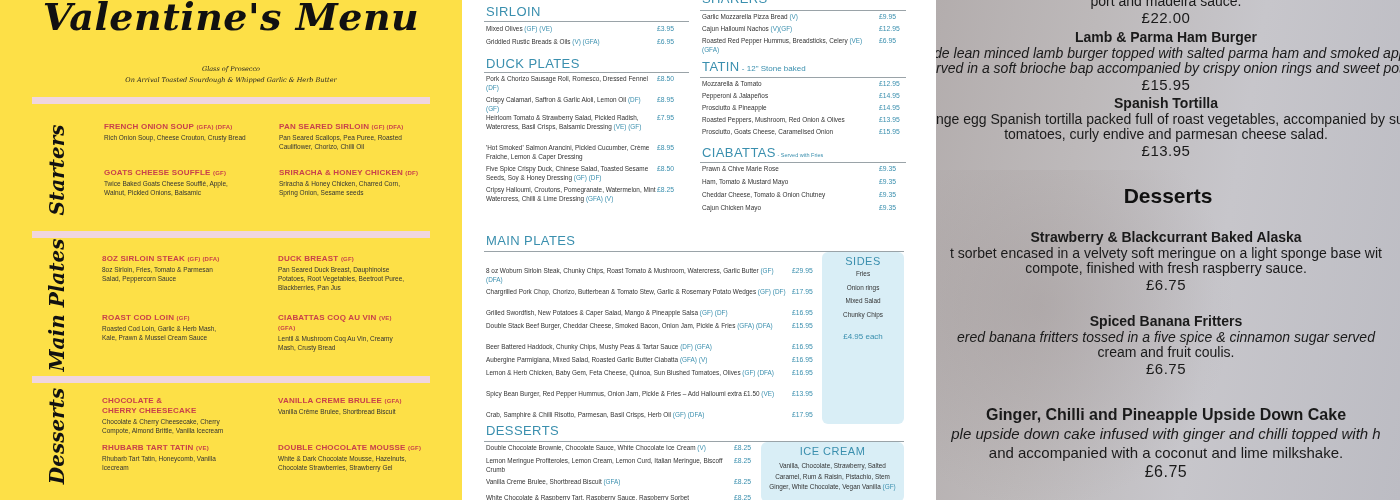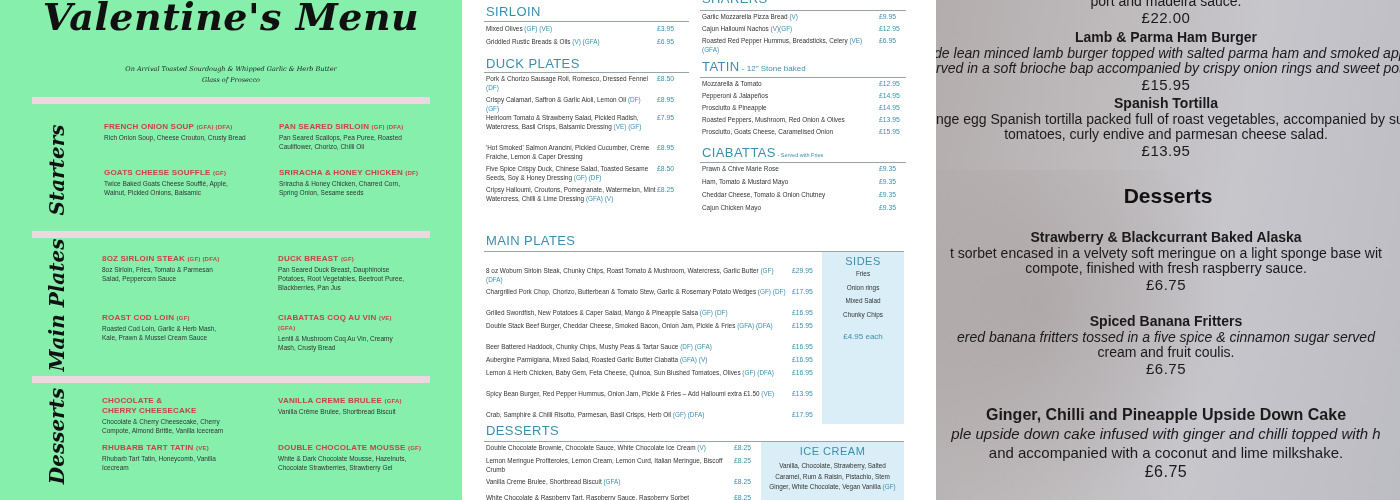--- a/index.html
+++ b/index.html
@@ -1,20 +1,20 @@
 <!DOCTYPE html>
 <html><head>
 <meta charset="utf-8">
 <style>
   * { box-sizing: border-box; margin: 0; padding: 0; }
   html, body { width: 1400px; height: 500px; overflow: hidden; background: #ffffff; }
   body { position: relative; font-family: "Liberation Sans", sans-serif; }
 
   
-  .p1 { position: absolute; left: 0; top: 0; width: 462px; height: 500px; background: #86efac; }
+  .p1 { position: absolute; left: 0; top: 0; width: 462px; height: 500px; background: #fde047; }
   .p1 .title {
     position: absolute; left: 0; width: 462px; top: -6px; text-align: center;
     font-family: "DejaVu Serif", serif; font-style: italic; font-weight: bold;
     font-size: 38px; color: #111; letter-spacing: 0.5px;
   }
   .p1 .subtitle {
     position: absolute; left: 0; width: 462px; top: 64px; text-align: center;
     font-family: "DejaVu Serif", serif; font-style: italic; font-size: 6.5px; color: #222; line-height: 11px;
   }
   .p1 .bar { position: absolute; left: 32px; width: 398px; height: 7px; background: #f0d6df; }
@@ -37,21 +37,21 @@
   
   .p2 { position: absolute; left: 470px; top: 0; width: 465px; height: 500px; background: #fff; }
   .p2 .sec-title { position: absolute; font-size: 13px; color: #3a8fae; letter-spacing: 0.4px; }
   .p2 .sec-title .note { font-size: 8px; letter-spacing: 0; }
   .p2 .sec-title .note.small { font-size: 5.5px; }
   .p2 .rule { position: absolute; height: 1px; background: #9aa3a8; }
   .p2 .row { position: absolute; font-size: 6.4px; color: #333; line-height: 9px; }
   .p2 .row .txt { display: block; }
   .p2 .row .tag { color: #3a8fae; }
   .p2 .row .price { position: absolute; top: 0; font-size: 6.8px; color: #3a8fae; }
-  .p2 .box { position: absolute; background: #d9eef6; }
+  .p2 .box { position: absolute; background: #d9eef6; border-radius: 6px; }
   .p2 .box .head { text-align: center; font-size: 11px; color: #3a8fae; letter-spacing: 0.5px; margin-top: 3px; }
   .p2 .box .item { text-align: center; font-size: 6.4px; color: #333; line-height: 13.5px; }
   .p2 .box .each { text-align: center; font-size: 8px; color: #3a8fae; margin-top: 11px; }
   .p2 .box .ice { text-align: center; font-size: 6.4px; color: #333; line-height: 10.5px; padding: 4px 6px 0; }
   .p2 .box .ice .tag { color: #3a8fae; }
 
   
   .p3 {
     position: absolute; left: 936px; top: 0; width: 464px; height: 500px; overflow: hidden;
     background: linear-gradient(100deg, #b3adad 0%, #bdb9ba 30%, #c7c6cb 60%, #bcbcc3 100%);
@@ -66,22 +66,22 @@
   .p3 .ddesc .it { font-style: italic; }
   .p3 .dprice { font-size: 15px; line-height: 17px; letter-spacing: 0.5px; }
   .p3 .heading { position: absolute; left: 0; width: 464px; top: 184px; text-align: center; font-size: 21px; font-weight: bold; color: #111; }
 </style>
 </head>
 <body>
 
 <div class="p1">
   <div class="title">Valentine's Menu</div>
   <div class="subtitle">
+    <div>Glass of Prosecco</div>
     <div>On Arrival Toasted Sourdough &amp; Whipped Garlic &amp; Herb Butter</div>
-    <div>Glass of Prosecco</div>
   </div>
 
   <div class="bar" style="top:97px"></div>
   <div class="bar" style="top:231px"></div>
   <div class="bar" style="top:376px"></div>
 
   <div class="side-label" style="top:158px">Starters</div>
   <div class="side-label" style="top:293px">Main Plates</div>
   <div class="side-label" style="top:424px">Desserts</div>
 

